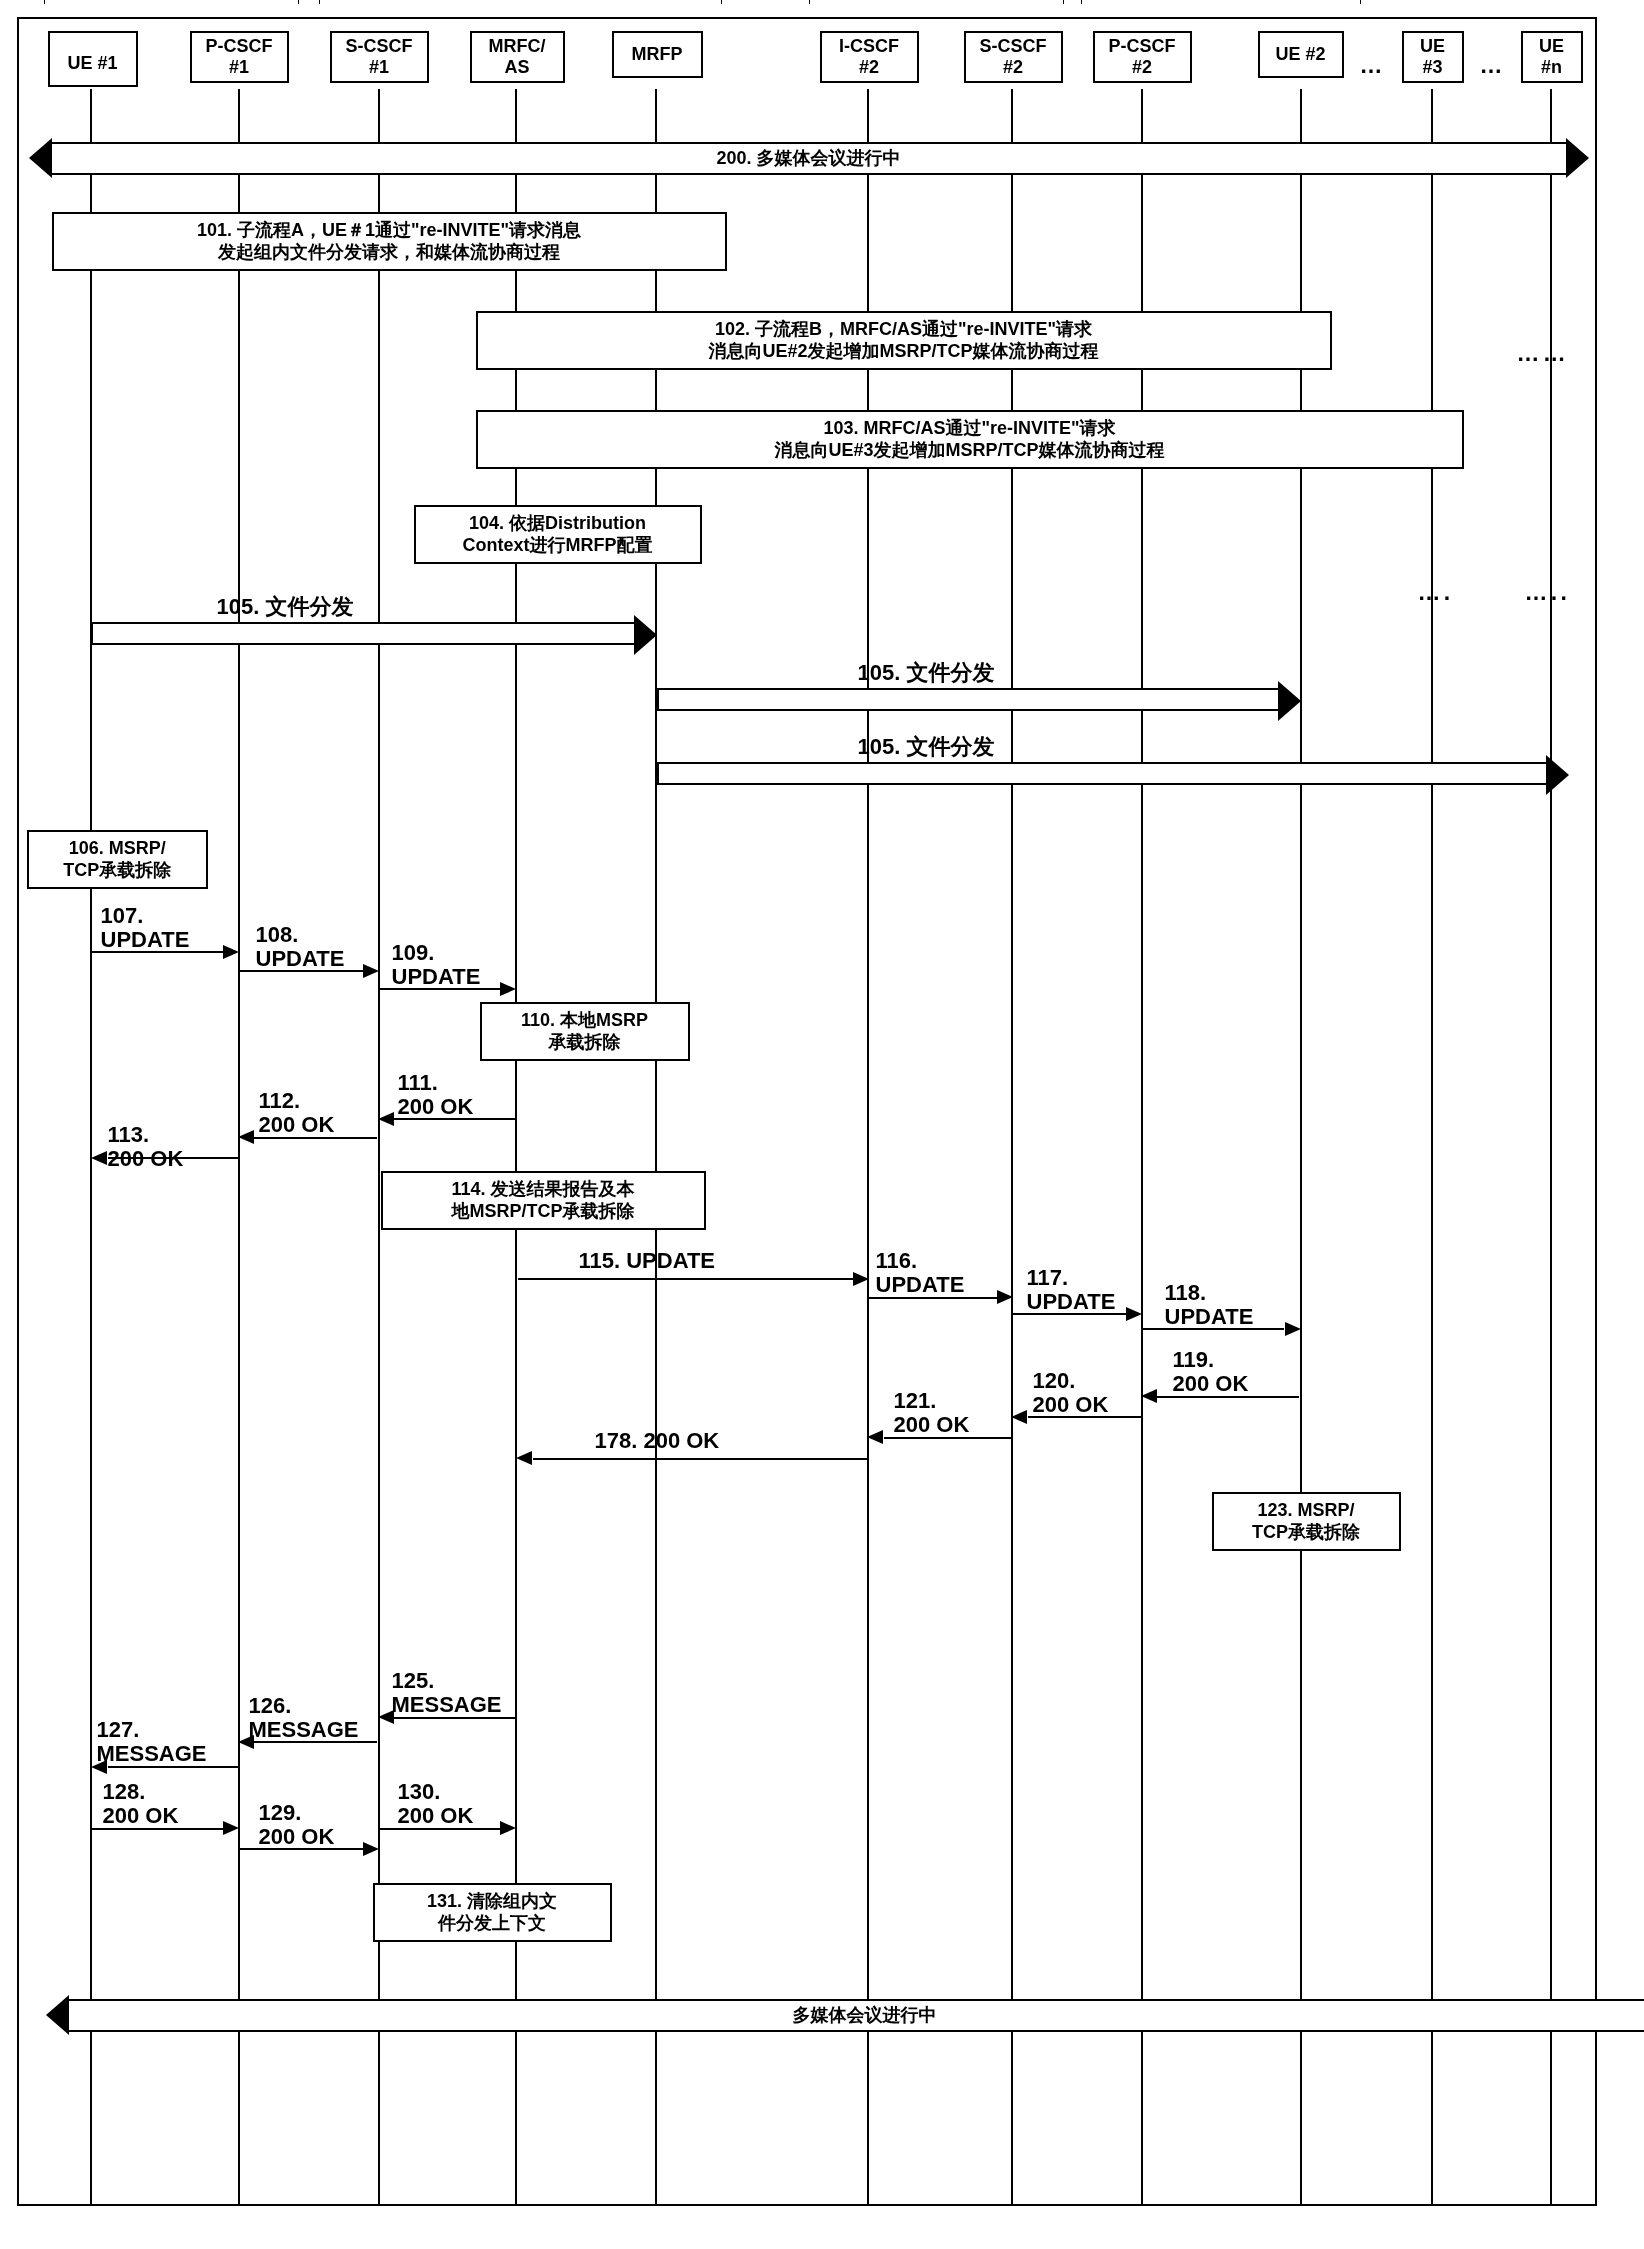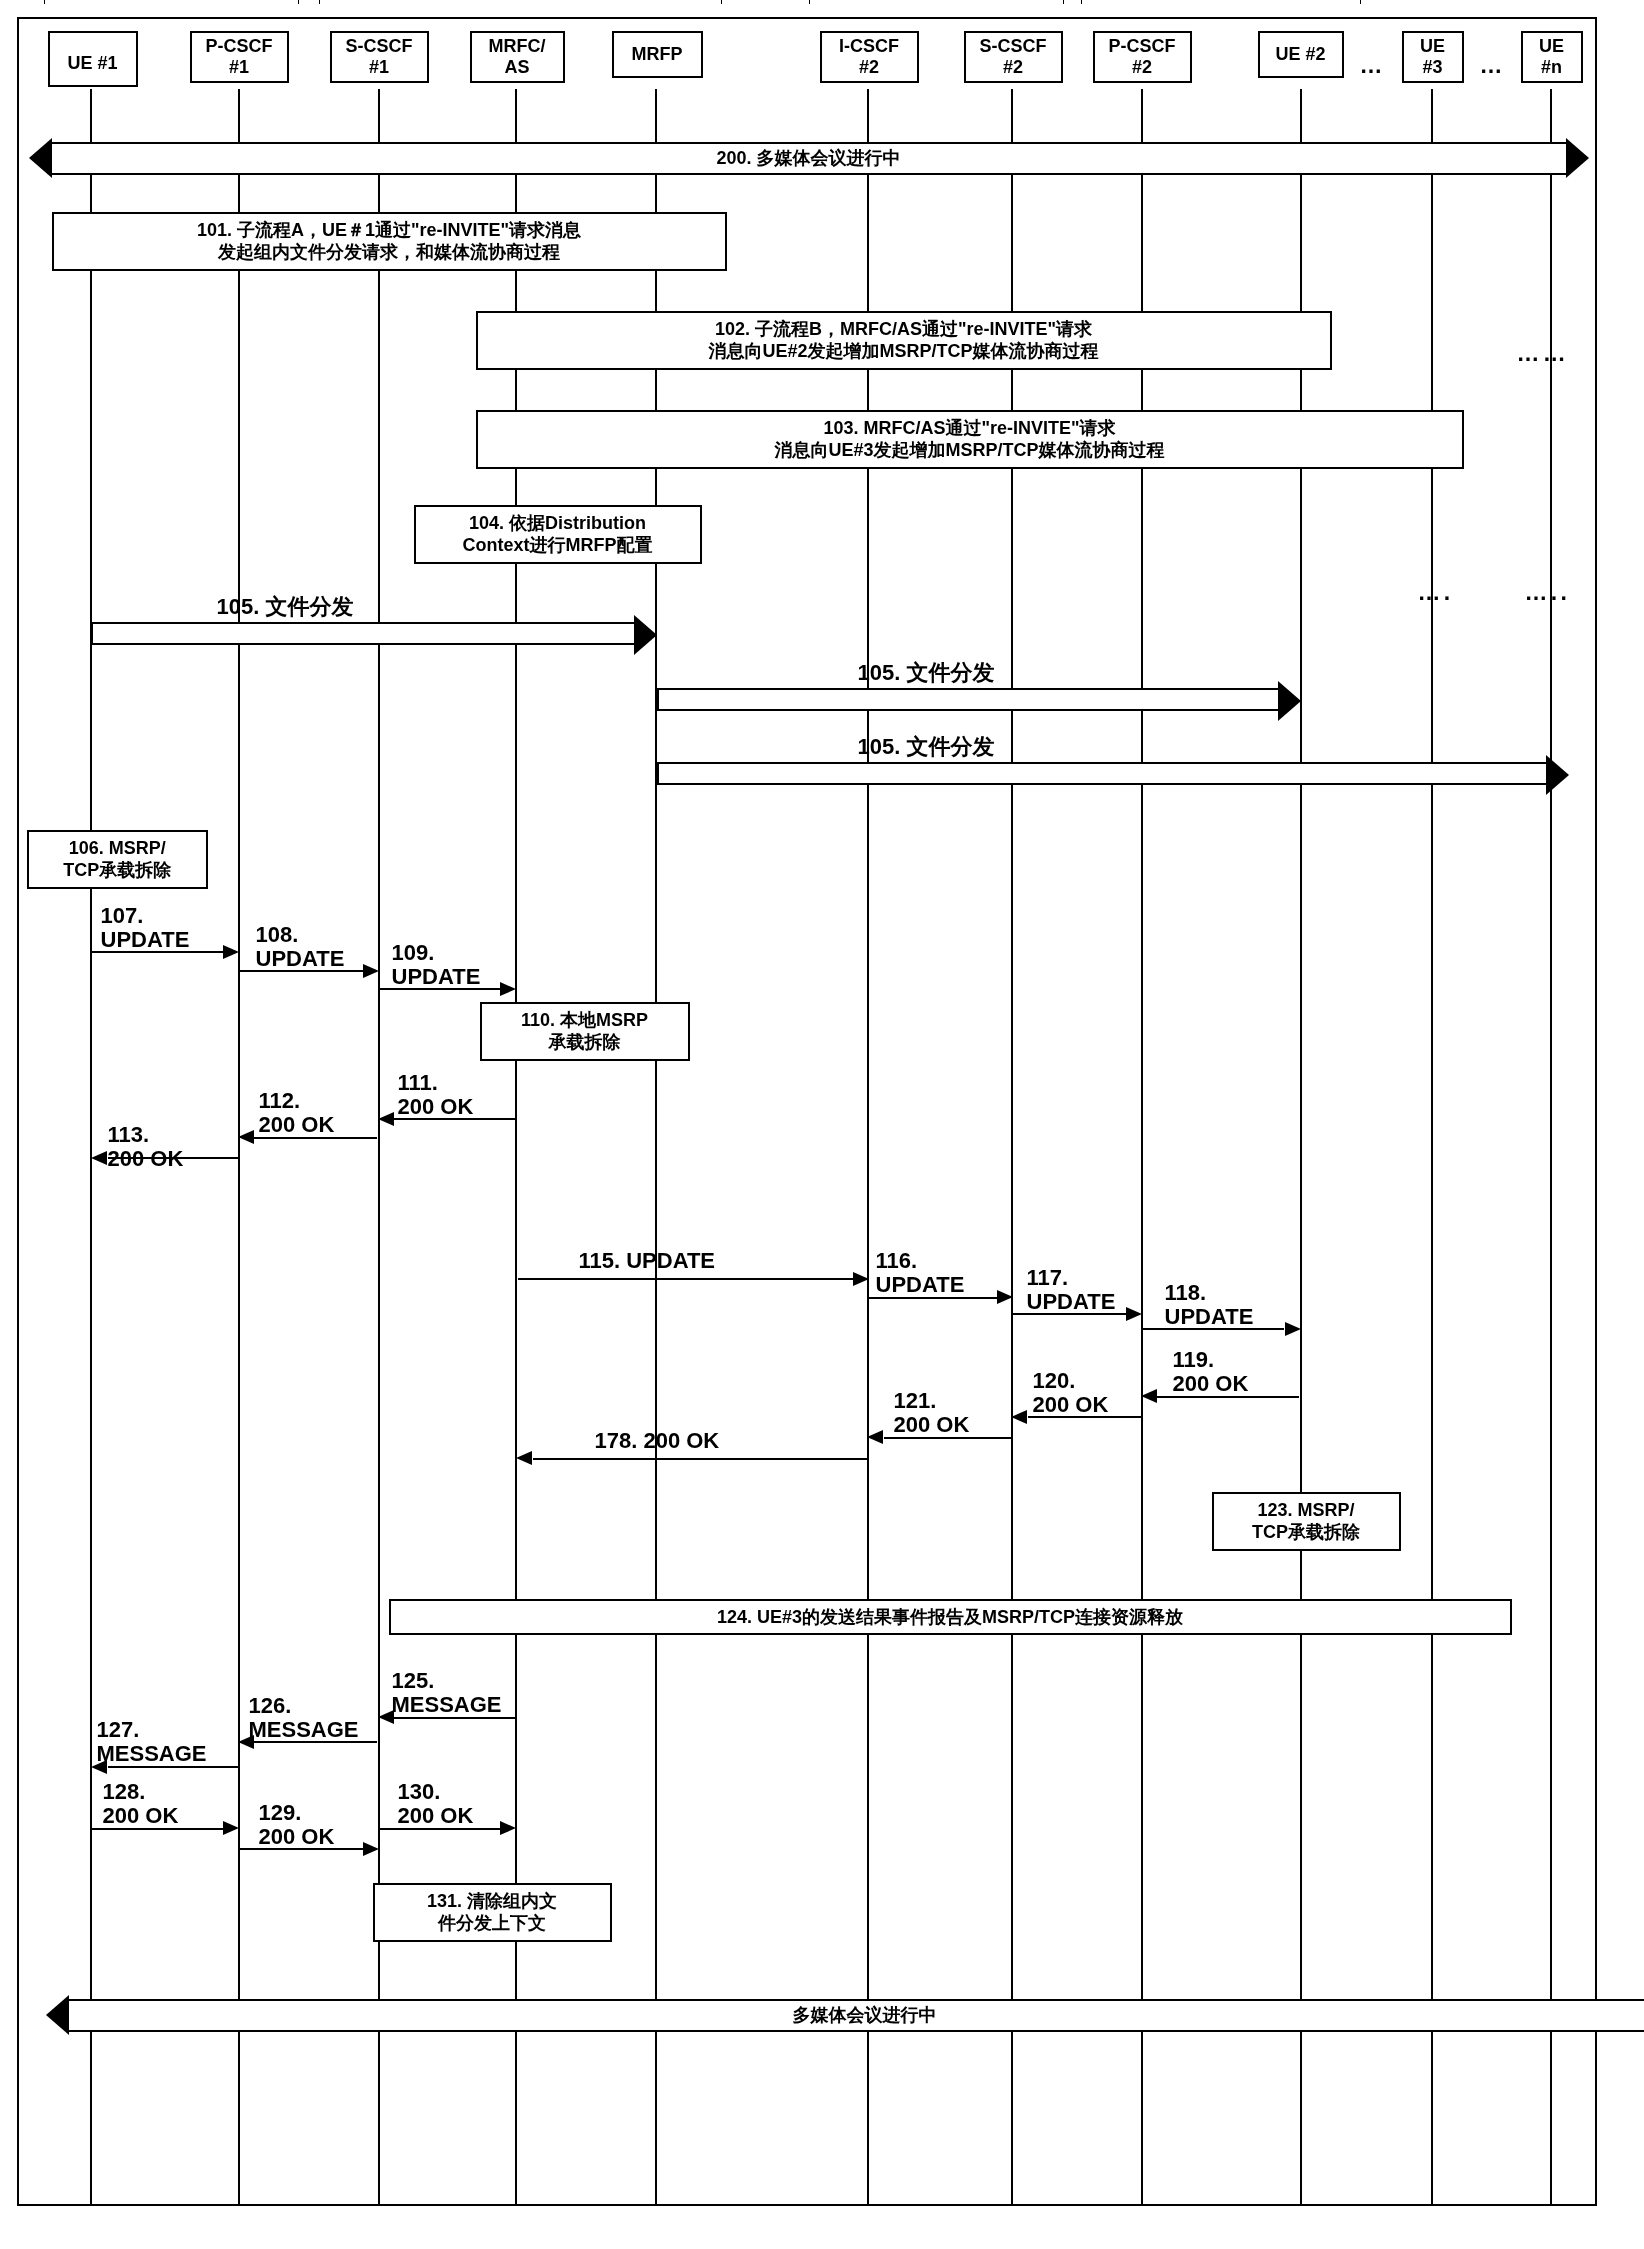--- a/index.html
+++ b/index.html
@@ -220,20 +220,21 @@
   <div class="arrow-head-l" style="left:359px;top:1093px;"></div>
 
   <div class="msg-label" style="left:240px;top:1070px;">112.<br>200 OK</div>
   <div class="arrow-line" style="left:235px;top:1118px;width:123px;"></div>
   <div class="arrow-head-l" style="left:219px;top:1111px;"></div>
 
   <div class="msg-label" style="left:89px;top:1104px;">113.<br>200 OK</div>
   <div class="arrow-line" style="left:89px;top:1138px;width:130px;"></div>
   <div class="arrow-head-l" style="left:72px;top:1132px;"></div>
 
+  <div class="msgbox" style="left:362px;top:1152px;width:325px;">114. 发送结果报告及本<br>地MSRP/TCP承载拆除</div>
 
   <div class="msg-label" style="left:560px;top:1230px;">115. UPDATE</div>
   <div class="arrow-line" style="left:499px;top:1259px;width:335px;"></div>
   <div class="arrow-head-r" style="left:834px;top:1253px;"></div>
 
   <div class="msg-label" style="left:857px;top:1230px;">116.<br>UPDATE</div>
   <div class="arrow-line" style="left:850px;top:1278px;width:128px;"></div>
   <div class="arrow-head-r" style="left:978px;top:1271px;"></div>
 
   <div class="msg-label" style="left:1008px;top:1247px;">117.<br>UPDATE</div>
@@ -255,21 +256,20 @@
   <div class="msg-label" style="left:875px;top:1370px;">121.<br>200 OK</div>
   <div class="arrow-line" style="left:865px;top:1418px;width:128px;"></div>
   <div class="arrow-head-l" style="left:848px;top:1411px;"></div>
 
   <div class="msg-label" style="left:576px;top:1410px;">178. 200 OK</div>
   <div class="arrow-line" style="left:514px;top:1439px;width:335px;"></div>
   <div class="arrow-head-l" style="left:497px;top:1432px;"></div>
 
   <div class="msgbox" style="left:1193px;top:1473px;width:189px;">123. MSRP/<br>TCP承载拆除</div>
 
-  <div class="msgbox" style="left:370px;top:1580px;width:1123px;">124. UE#3的发送结果事件报告及MSRP/TCP连接资源释放</div>
 
   <div class="msg-label" style="left:373px;top:1650px;">125.<br>MESSAGE</div>
   <div class="arrow-line" style="left:375px;top:1698px;width:122px;"></div>
   <div class="arrow-head-l" style="left:359px;top:1691px;"></div>
 
   <div class="msg-label" style="left:230px;top:1675px;">126.<br>MESSAGE</div>
   <div class="arrow-line" style="left:235px;top:1722px;width:123px;"></div>
   <div class="arrow-head-l" style="left:219px;top:1716px;"></div>
 
   <div class="msg-label" style="left:78px;top:1699px;">127.<br>MESSAGE</div>

